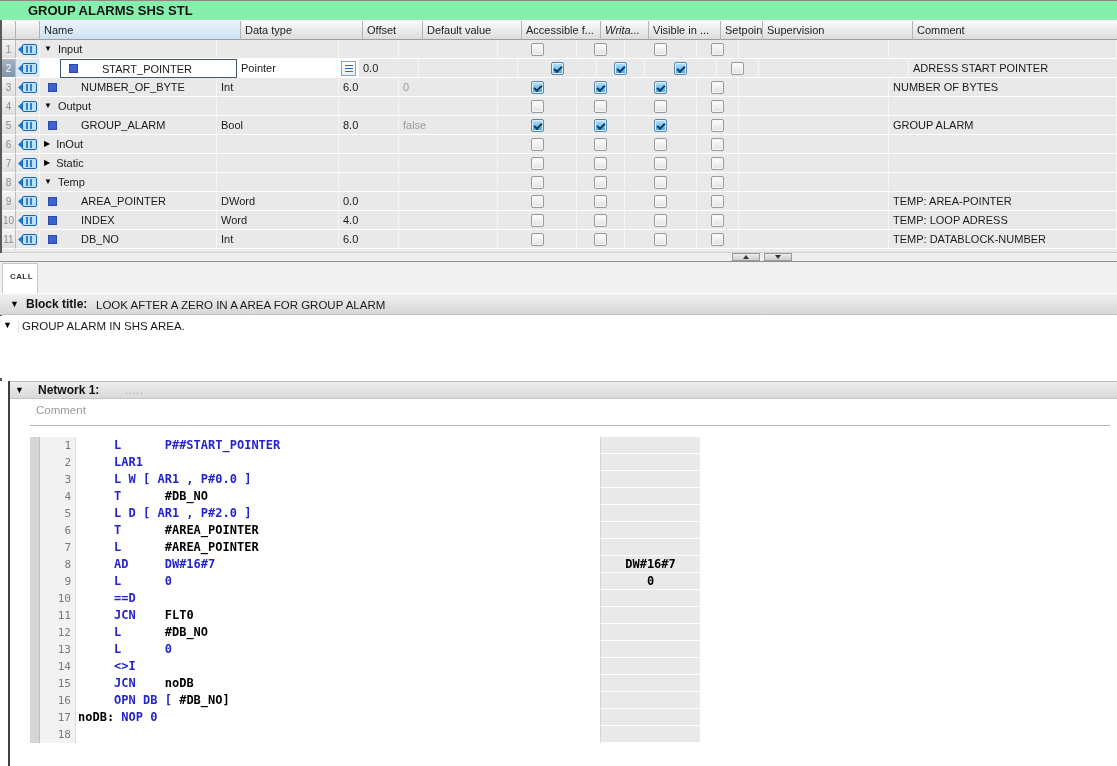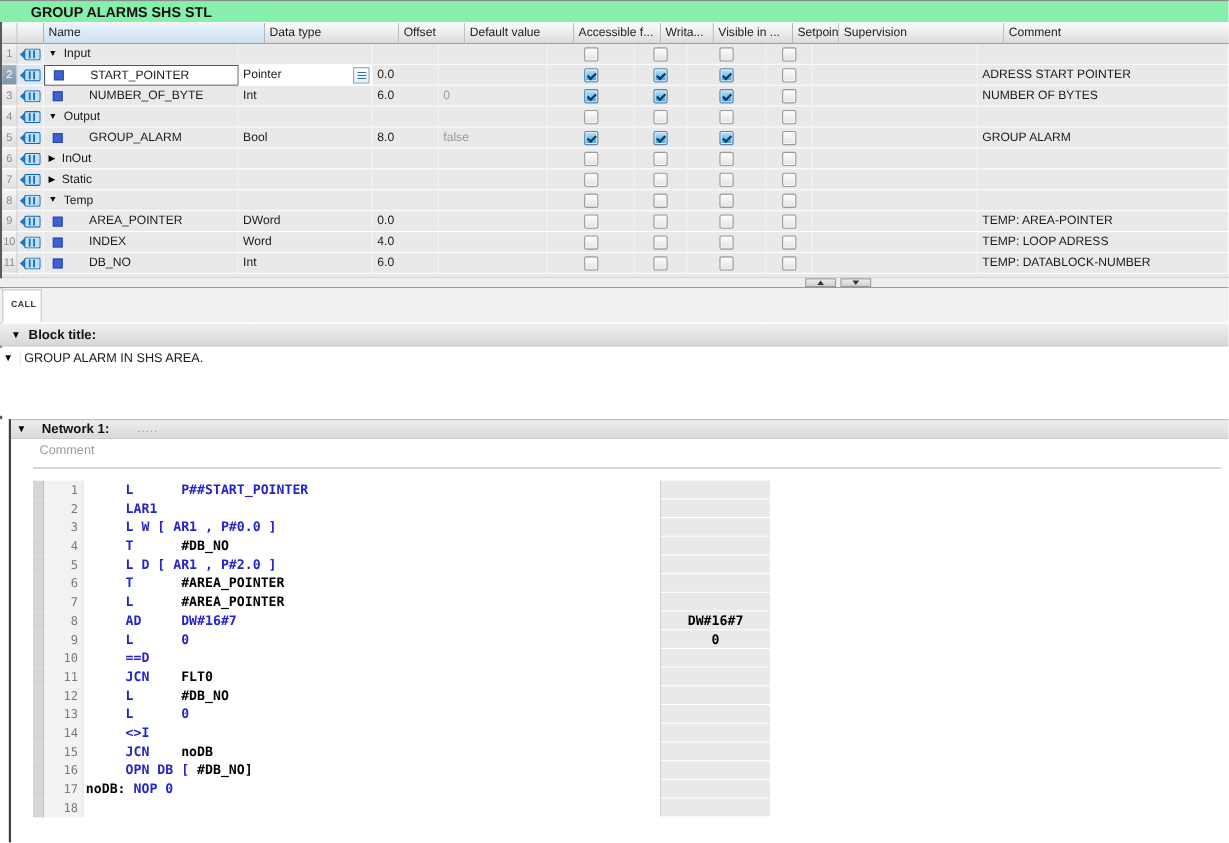--- a/index.html
+++ b/index.html
@@ -102,21 +102,21 @@
 
 <div id="vartable">
     <div class="trow">
       <div class="cell hcell" style="width: 14px;"></div>
       <div class="cell hcell" style="width: 24px;"></div>
       <div class="cell hcell hname" style="width: 201px;">Name</div>
       <div class="cell hcell" style="width: 122px;">Data type</div>
       <div class="cell hcell" style="width: 60px;">Offset</div>
       <div class="cell hcell" style="width: 99px;">Default value</div>
       <div class="cell hcell" style="width: 79px;">Accessible f...</div>
-      <div class="cell hcell" style="width: 48px;">Writa...</div>
+      <div class="cell hcell" style="width: 48px; font-style: italic;">Writa...</div>
       <div class="cell hcell" style="width: 72px;">Visible in ...</div>
       <div class="cell hcell" style="width: 42px;">Setpoint</div>
       <div class="cell hcell" style="width: 150px;">Supervision</div>
       <div class="cell hcell" style="width: 228px;">Comment</div>
     </div>
     <div class="trow">
       <div class="cell numc" style="width: 14px;">1</div>
       <div class="cell iconc" style="width: 24px;">
         <svg width="19" height="11" viewBox="0 0 19 11" xmlns="http://www.w3.org/2000/svg">
           <polygon points="0,5.5 5,1 5,10" fill="#1e77c8"></polygon>
@@ -152,21 +152,21 @@
     <div class="trow">
       <div class="cell numc sel" style="width: 14px;">2</div>
       <div class="cell iconc sel" style="width: 24px;">
         <svg width="19" height="11" viewBox="0 0 19 11" xmlns="http://www.w3.org/2000/svg">
           <polygon points="0,5.5 5,1 5,10" fill="#1e77c8"></polygon>
           <rect x="4.5" y="0.5" width="14" height="10" rx="1.5" fill="#bfe1f7" stroke="#1668b4"></rect>
           <line x1="9" y1="2" x2="9" y2="9" stroke="#1668b4" stroke-width="1.6"></line>
           <line x1="13" y1="2" x2="13" y2="9" stroke="#1668b4" stroke-width="1.6"></line>
         </svg>
       </div>
-      <div class="cell namecell editcell" style="width: 177px;">
+      <div class="cell namecell editcell" style="width: 177px; margin-left: 20px;">
         <span class="sqicon"></span>
         <span>START_POINTER</span>
       </div>
       <div class="cell pad whitebg" style="width: 122px;">
         <span>Pointer</span>
         <span class="dtbtn">
           <span class="lines"></span>
         </span>
       </div>
       <div class="cell pad" style="width: 60px;">0.0</div>
@@ -505,20 +505,21 @@
 </div>
 <div id="divider1"></div>
 
 <div id="tabstrip">
   <div id="calltab">CALL</div>
 </div>
 
 <div id="blockbar">
   <span class="tri">▼</span>
   <span class="bl">Block title:</span>
+  <span class="bt">LOOK AFTER A ZERO IN A AREA FOR GROUP ALARM</span>
 </div>
 
 <div id="blockcomment">
   <span class="tri">▼</span>
   <div id="bclines">
       <div>GROUP ALARM IN SHS AREA.</div>
     </div>
 </div>
 
 <div id="netborder"></div>

